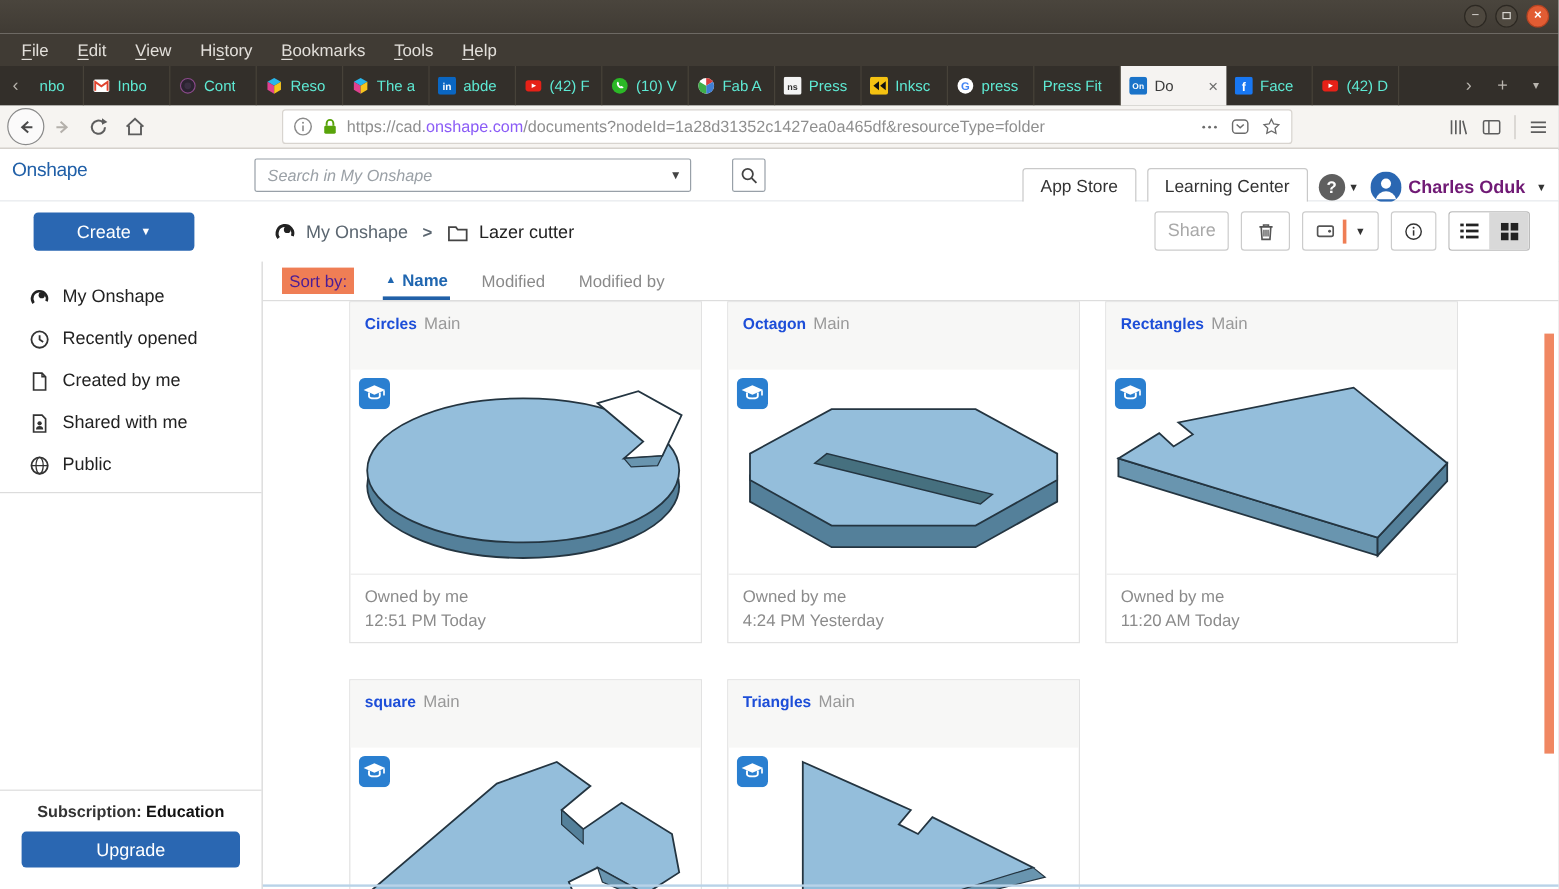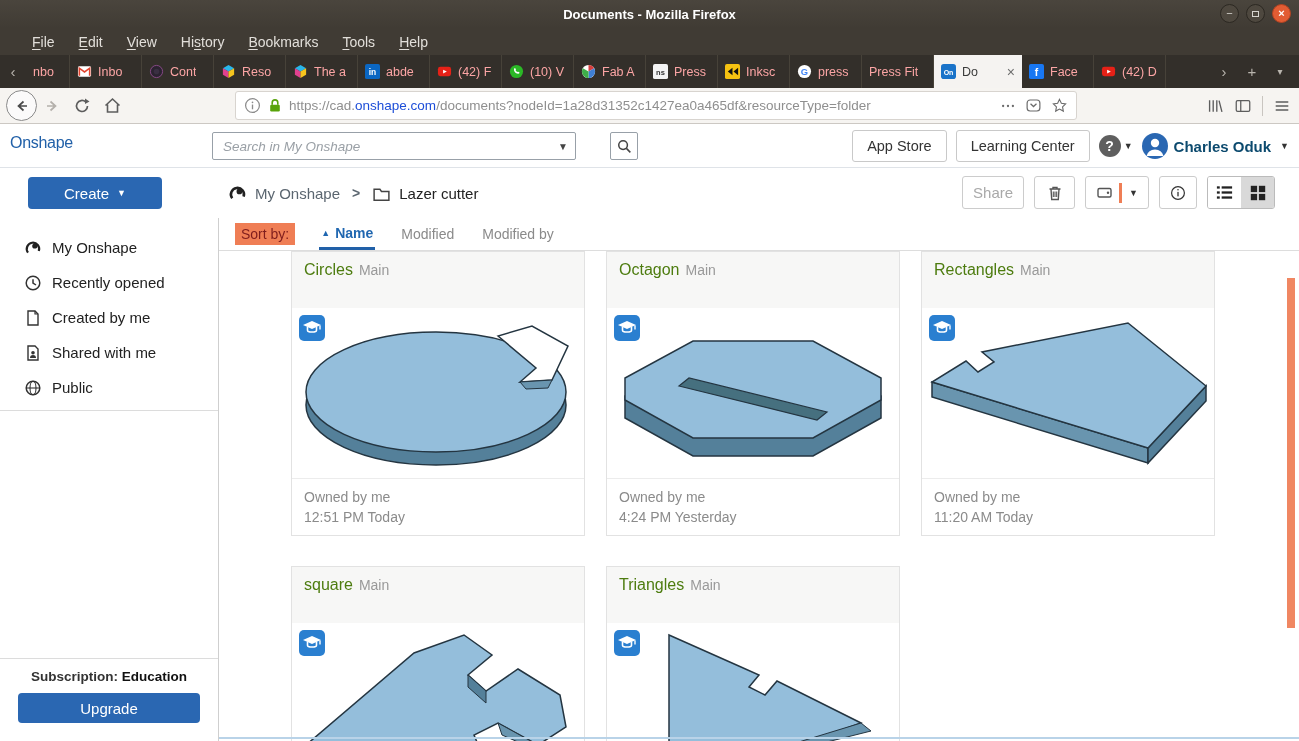--- a/index.html
+++ b/index.html
@@ -10,74 +10,74 @@
   .titlebar { position:absolute; top:0; left:0; right:0; height:28px;
     background:linear-gradient(#4a453d,#403b34); display:flex; align-items:center; }
   .win-title { flex:1; text-align:center; color:#fff; font-weight:bold; font-size:13px; }
   .win-controls { position:absolute; right:8px; top:4px; display:flex; gap:7px; }
   .win-btn { width:19px; height:19px; border-radius:50%; background:#4e483f; border:1px solid #2c2822;
     color:#d8d5d0; font-size:11px; line-height:17px; text-align:center; }
   .win-btn.close { background:#e25c33; border-color:#b44322; color:#fff; font-weight:bold; }
   .sq { display:inline-block; width:7px; height:6px; border:1.5px solid #d8d5d0; margin-top:5px; }
 
   .menubar { position:absolute; top:28px; left:0; right:0; height:27px; background:#403b34;
-    display:flex; align-items:center; padding-left:20px; gap:0;text-align:center; }
+    display:flex; align-items:center; padding-left:6px; gap:0;text-align:center; }
   .menu-item { color:#e2dfda; font-size:14px; padding:4px 12px; }
   .menu-item u { text-underline-offset:2px; }
 
   
   .tabbar { position:absolute; top:55px; left:0; right:0; height:33px; background:#332f2a;
     display:flex; align-items:stretch; }
   .tab-scroll { width:26px; display:flex; align-items:center; justify-content:center; }
   .tab { display:flex; align-items:center; gap:6px; padding:0 7px; width:72px; overflow:hidden;
-    border-right:1px solid #474239; color:#fca5a5; font-size:12.5px; white-space:nowrap; }
+    border-right:1px solid #474239; color:#5eead4; font-size:12.5px; white-space:nowrap; }
   .tab.partial { width:44px; }
   .tab.active { background:#f5f3f1; color:#3a3a3a; width:88px; border-right:none; }
   .tab .fav { flex:0 0 auto; width:15px; height:15px; }
   .tab .tlabel { overflow:hidden; }
   .tab .tclose { margin-left:auto; color:#6d6d6d; font-size:14px; }
   .tab-ctrls { margin-left:auto; display:flex; align-items:center; gap:2px; padding-right:6px; }
   .tab-ctrl { width:26px; text-align:center; color:#b9b5ae; font-size:15px; }
 
   
   .navbar { position:absolute; top:88px; left:0; right:0; height:36px; background:#f6f4f1;
     border-bottom:1px solid #ccc8c3; display:flex; align-items:center; }
   .nav-ic { display:flex; align-items:center; justify-content:center; }
   .back-circle { width:31px; height:31px; border:1.5px solid #8a8a8a; border-radius:50%;
     background:#fbfafa; margin-left:6px; }
   .nav-btn { width:30px; height:30px; }
   .urlbar { position:absolute; left:235px; top:3px; width:842px; height:29px; background:#fff;
     border:1px solid #d8d4cf; border-radius:3px; display:flex; align-items:center; padding:0 8px; }
   .url-text { flex:1; font-size:13.5px; color:#8f8f8f; white-space:nowrap; overflow:hidden; margin-left:6px; }
-  .url-text .host { color:#1d4ed8; }
+  .url-text .host { color:#8b5cf6; }
   .url-actions { display:flex; align-items:center; gap:9px; }
   .nav-right { position:absolute; right:8px; display:flex; align-items:center; gap:10px; }
   .vdiv { width:1px; height:20px; background:#c9c5c0; }
 
   
   .os-header { position:absolute; top:125px; left:0; right:0; height:43px; background:#fff;
     border-bottom:1px solid #dfe3e8; }
   .os-logo { position:absolute; left:10px; top:9px; font-size:16px; font-weight:400;
     color:#2160a8; letter-spacing:-0.3px; }
   .search-wrap { position:absolute; left:212px; top:7px; display:flex;gap:32px; }
   .search-box { width:364px; height:28px; border:1px solid #98a0a8; border-radius:2px; background:#fff;
     position:relative; display:flex; align-items:center; }
   .search-box input { border:none; outline:none; flex:1; font-style:italic; font-size:13.5px;
     color:#555; padding:0 22px 0 10px; font-family:inherit; background:transparent; }
   .search-box input::placeholder { color:#9aa0a6; }
   .search-caret { position:absolute; right:7px; color:#444; font-size:10px; }
   .search-btn { width:28px; height:28px; border:1px solid #98a0a8; border-radius:2px; background:#fff;
     margin-left:2px; display:flex; align-items:center; justify-content:center; }
-  .os-header-right { position:absolute; right:10px; top:5px; display:flex; align-items:center; gap:9px; }
+  .os-header-right { position:absolute; right:10px; top:15px; display:flex; align-items:center; gap:9px; }
   .os-btn { height:32px; padding:0 14px; border:1px solid #c9c9c9; border-radius:3px; background:#fff;
     font-size:14.5px; color:#333; display:flex; align-items:center; }
   .help-circle { width:22px; height:22px; border-radius:50%; background:#5f5f5f; color:#fff;
     font-weight:bold; font-size:14px; display:flex; align-items:center; justify-content:center; }
   .caret { font-size:9px; color:#333; margin-left:3px; }
-  .user-name { font-size:15px; font-weight:bold; color:#0c4a6e; }
+  .user-name { font-size:15px; font-weight:bold; color:#701a75; }
 
   
   .actionbar { position:absolute; top:168px; left:0; right:0; height:50px; background:#fff; }
   .create-btn { position:absolute; left:28px; top:9px; width:134px; height:32px; background:#2a67b2;
     border-radius:4px; color:#fff; font-size:15px; display:flex; align-items:center; justify-content:center; gap:8px; }
   .breadcrumb { position:absolute; left:228px; top:0; height:50px; display:flex; align-items:center; gap:8px; }
   .bc-root { font-size:15px; color:#5b6670; }
   .bc-sep { font-size:14px; color:#5b6670; font-weight:600; margin:0 4px; }
   .bc-current { font-size:15px; color:#222; }
   .action-right { position:absolute; right:24px; top:8px; display:flex; align-items:center; gap:10px; }
@@ -100,47 +100,46 @@
   .side-bottom { position:absolute; left:0; right:0; bottom:0; }
   .side-bottom-hr { border:none; border-top:1px solid #dcdcdc; }
   .sub-line { text-align:center; font-size:13.5px; color:#333; padding:10px 0 9px; font-weight:600; }
   .sub-line b { color:#111; font-weight:800; }
   .upgrade-btn { display:block; margin:0 18px 18px; height:30px; width:calc(100% - 36px);
     background:#2a67b2; border:none; border-radius:4px; color:#fff; font-size:15px; font-family:inherit; }
 
   .content { position:relative; flex:1; background:#fff; }
   .sortbar { height:33px; display:flex; align-items:stretch; padding-left:16px;
     border-bottom:1px solid #ddd; }
-  .sort-label { align-self:center; background:#ef7e55; color:#7f1d1d; font-size:14px; padding:3px 6px; }
+  .sort-label { align-self:center; background:#ef7e55; color:#4c1d95; font-size:14px; padding:3px 6px; }
   .sort-opt { display:flex; align-items:center; gap:5px; margin-left:24px; font-size:14px;
     color:#8a8a8a; padding:0 2px; }
   .sort-opt.active { color:#1f66b0; font-weight:bold; border-bottom:3px solid #2160a8; }
   .sort-arrow { font-size:9px; }
 
   .cards { position:absolute; left:72px; top:33px; display:grid;
     grid-template-columns:repeat(3,294px); column-gap:21px; row-gap:30px; }
   .card { width:294px; border:1px solid #e2e2e2; background:#fff; }
   .card-head { height:56px; background:#f7f7f6; padding:9px 12px; }
-  .doc-name { font-size:16px; font-weight:normal; color:#4d7c0f; }
+  .doc-name { font-size:13px; font-weight:bold; color:#1d4ed8; }
   .doc-ws { font-size:14px; color:#999; margin-left:6px; }
   .card-thumb { height:170px; position:relative; }
   .card-thumb svg.shape { display:block; margin:0 auto; }
   .badge { position:absolute; left:7px; top:7px; width:26px; height:26px; }
   .card-foot { border-top:1px solid #ececec; padding:8px 12px; color:#8b8b8b; font-size:14px; line-height:20px; }
 
   .orange-scrollbar { position:absolute; right:4px; top:60px; width:8px; height:350px; background:#f08762; }
   .bottom-line { position:absolute; left:0; right:0; bottom:2px; height:2px; background:#b9d3e8; }
 </style>
 </head>
 <body>
 
 <div class="screen">
 
   <div class="titlebar">
-    <div class="win-title">Documents - Mozilla Firefox</div>
     <div class="win-controls">
       <div class="win-btn">−</div>
       <div class="win-btn"><span class="sq"></span></div>
       <div class="win-btn close">×</div>
     </div>
   </div>
 
   <div class="menubar">
       <span class="menu-item"><u>F</u>ile</span>
       <span class="menu-item"><u>E</u>dit</span>

